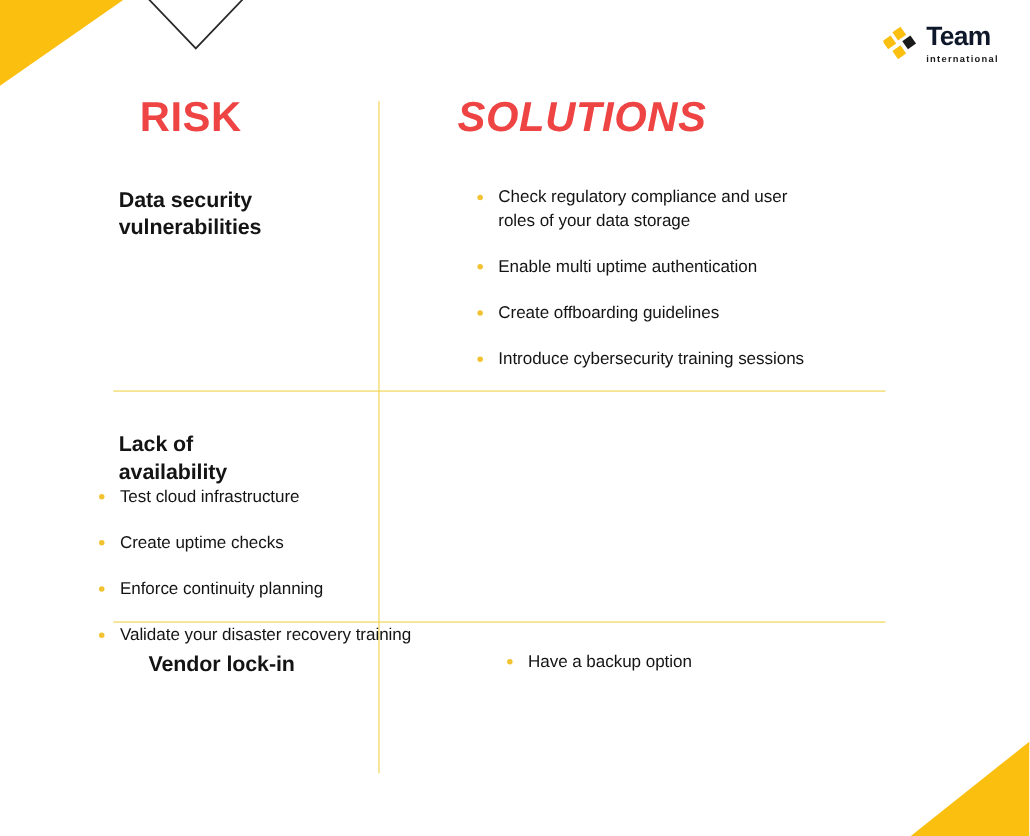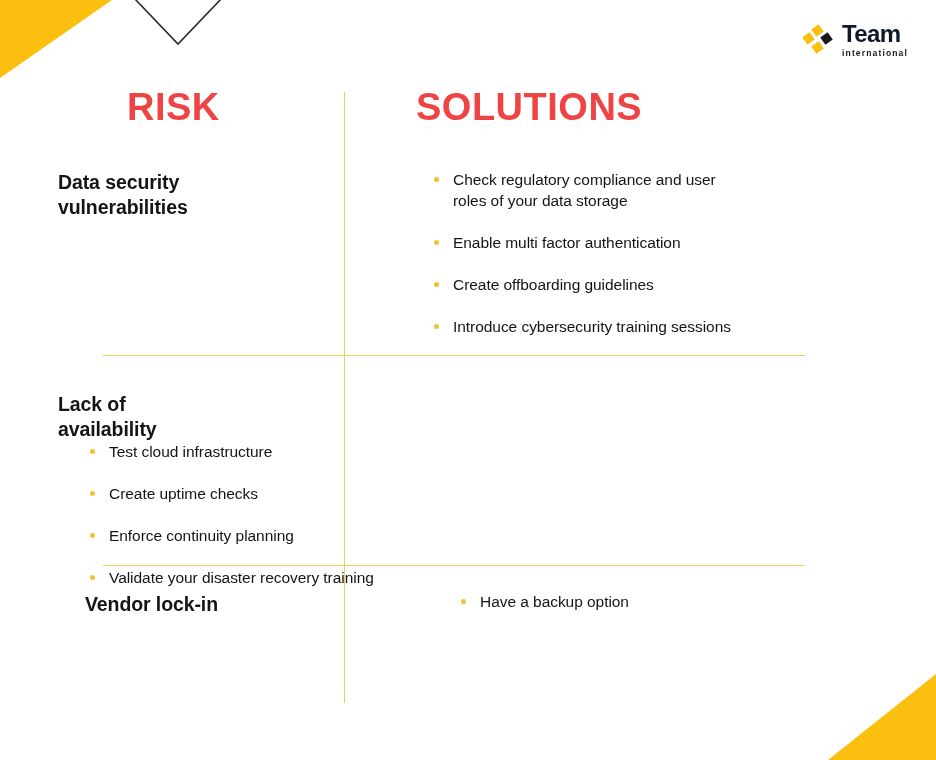--- a/index.html
+++ b/index.html
@@ -115,36 +115,36 @@
   .heading {
     position: absolute;
     font-family: "Liberation Sans", sans-serif;
     font-weight: bold;
     font-size: 38px;
     letter-spacing: 0.5px;
     color: #ef4444;
     line-height: 1;
   }
   .heading.risk { left: 127px; top: 4px; }
-  .heading.solutions { left: 416px; top: 4px; }
+  .heading.solutions { left: 416px; top: 4px; font-style: italic; }
 
   
   .row {
     position: absolute;
     left: 0;
     width: 936px;
     display: flex;
   }
   .row.row1 { top: 170px; }
   .row.row2 { top: 392px; flex-direction: column; }
   .row.row3 { top: 592px; margin-left: 27px; }
 
   .risk-cell {
     width: 344px;
-    padding-left: 58px;
+    padding-left: 108px;
     box-sizing: border-box;
   }
   .risk-label {
     font-family: "Liberation Sans", sans-serif;
     font-weight: bold;
     font-size: 19.5px;
     color: #141414;
     line-height: 1.28;
     letter-spacing: -0.1px;
     white-space: pre-line;
@@ -224,21 +224,21 @@
 vulnerabilities</div>
     </div>
     <div class="sol-cell">
       <ul class="bullets">
         <li class="bullet">
           <span class="bullet-dot"></span>
           <span>Check regulatory compliance and user roles of your data storage</span>
         </li>
         <li class="bullet">
           <span class="bullet-dot"></span>
-          <span>Enable multi factor authentication</span>
+          <span>Enable multi uptime authentication</span>
         </li>
         <li class="bullet">
           <span class="bullet-dot"></span>
           <span>Create offboarding guidelines</span>
         </li>
         <li class="bullet">
           <span class="bullet-dot"></span>
           <span>Introduce cybersecurity training sessions</span>
         </li>
       </ul>

